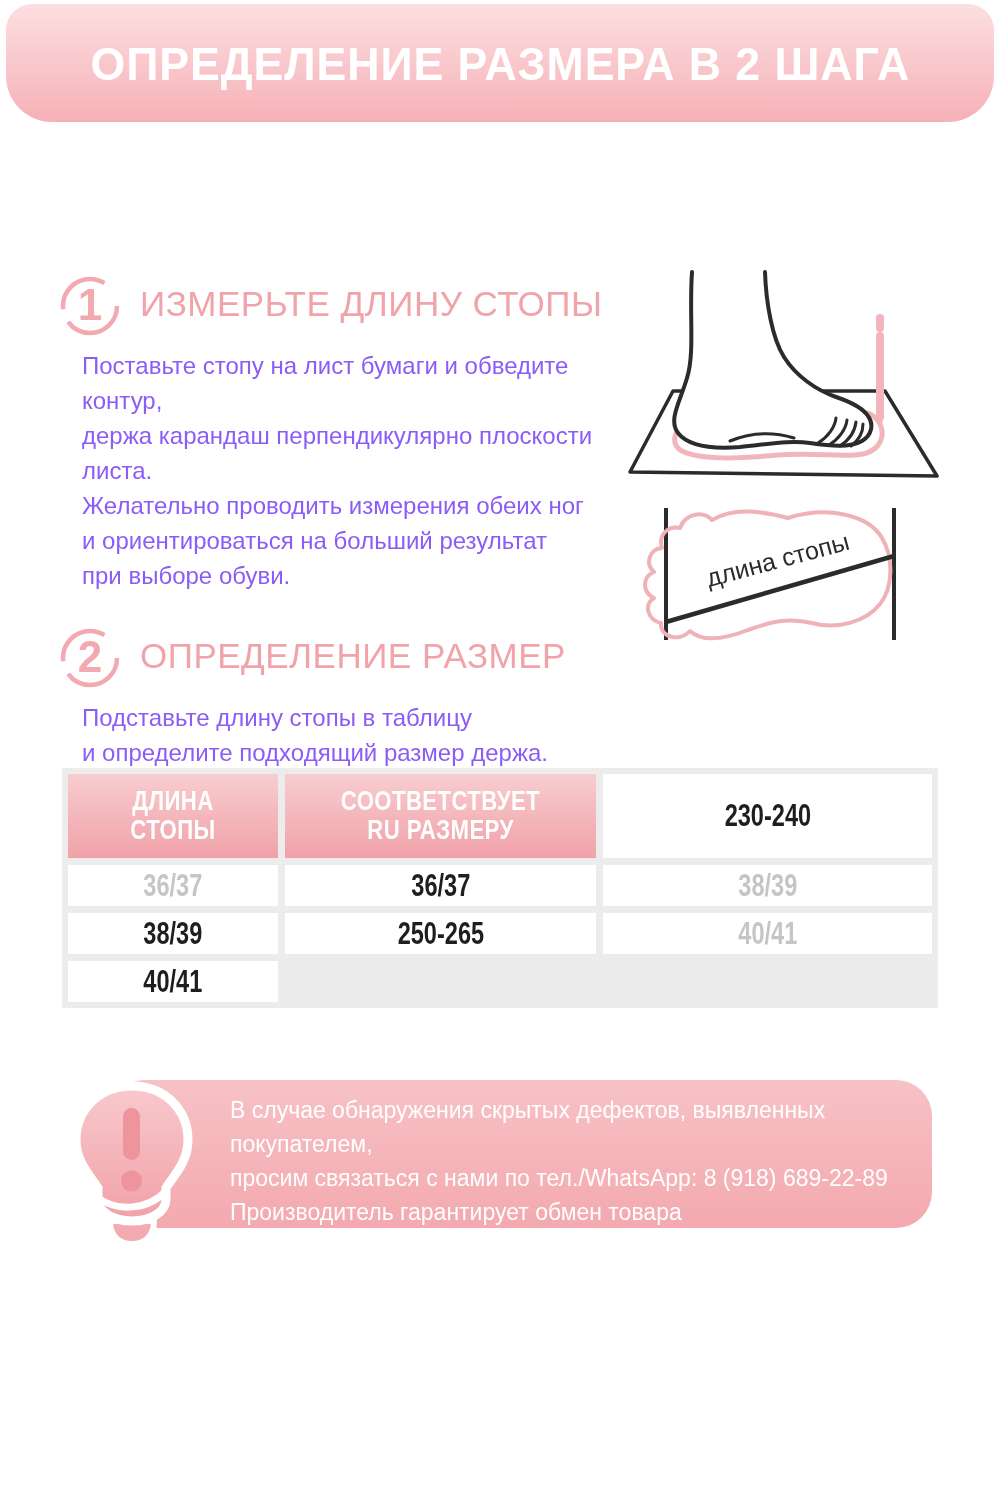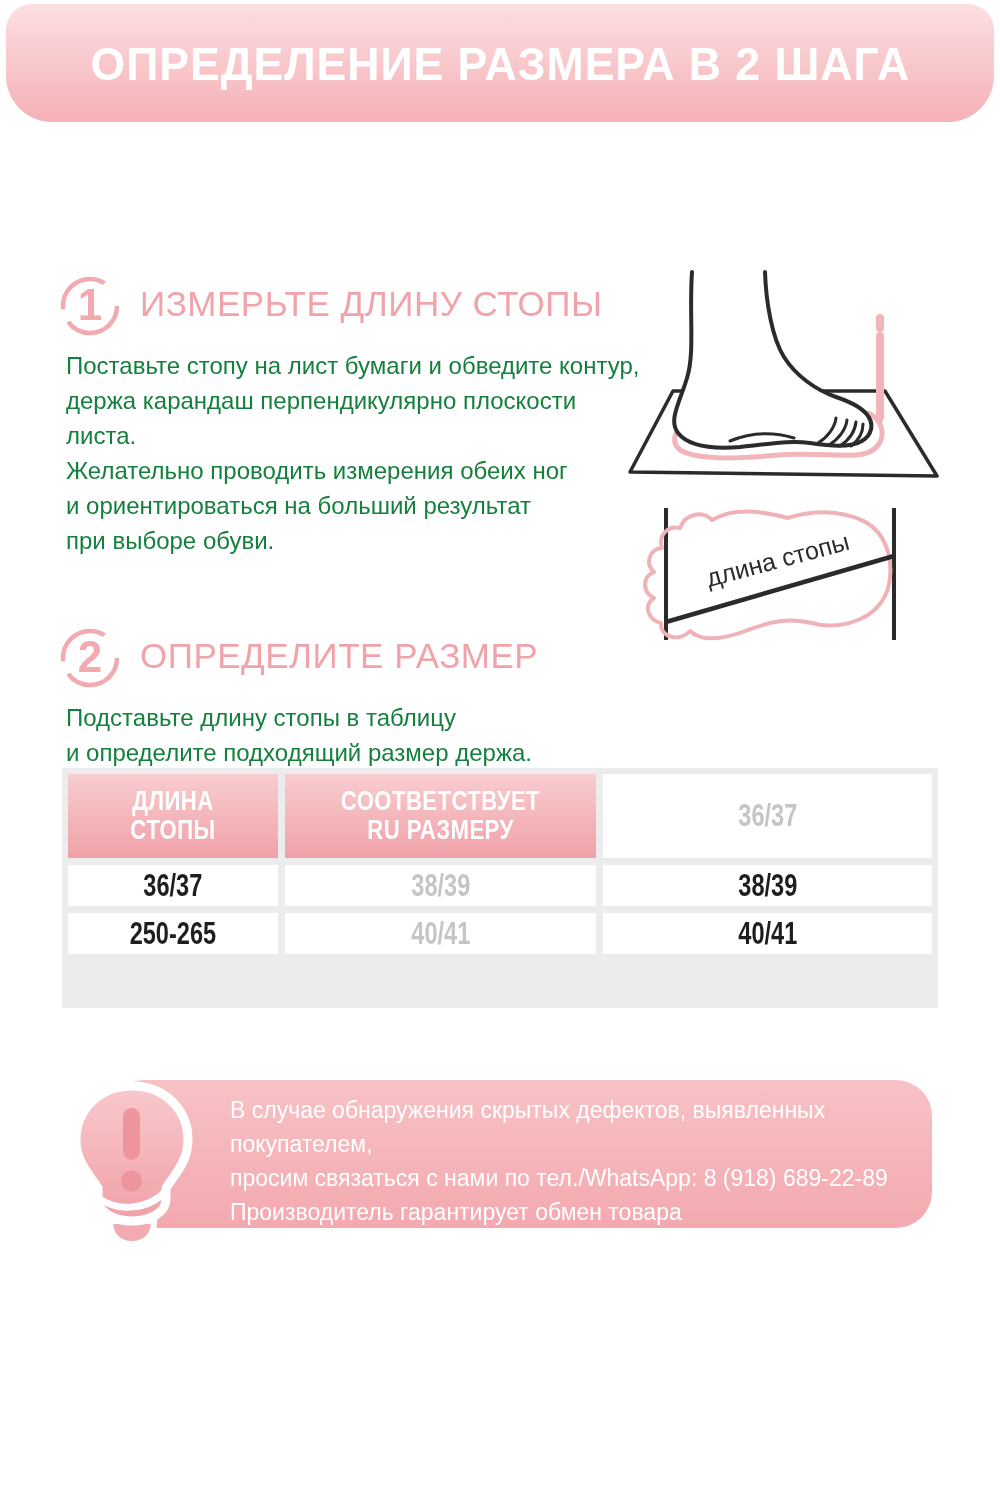--- a/index.html
+++ b/index.html
@@ -22,22 +22,22 @@
   }
 
   
   .step { position:absolute; width:580px; }
   #step1 { left:60px; top:268px; }
   #step2 { left:60px; top:620px; }
   .step-header { display:flex; align-items:center; gap:16px; }
   .badge { width:64px; height:72px; flex:0 0 auto; }
   .step-title { color:#f1a3aa; font-size:35px; font-weight:400; letter-spacing:0.5px; }
   .step-desc {
-    margin-top:8px; margin-left:6px; font-size:24px; line-height:35px;
-    color:#15803d; white-space:pre-line;
+    margin-top:8px; margin-left:22px; font-size:24px; line-height:35px;
+    color:#8b5cf6; white-space:pre-line;
   }
 
   
   .illustration-foot { position:absolute; left:622px; top:260px; }
   .illustration-sole { position:absolute; left:630px; top:498px; }
   .lightbulb { position:absolute; left:48px; top:1078px; }
 
   
   .size-table {
     position:absolute; left:62px; top:768px; width:876px;
@@ -120,35 +120,38 @@
     <line x1="36" y1="124" x2="264" y2="58" stroke="#2b2b2b" stroke-width="4.5"></line>
     <text x="150" y="70" font-size="25" font-weight="500" fill="#2b2b2b" text-anchor="middle" transform="rotate(-15 150 70)">длина стопы</text>
   </svg>
 
   <div class="step" id="step2">
     <div class="step-header">
       <svg class="badge" viewBox="0 0 64 72">
         <circle cx="30" cy="38" r="27" fill="none" stroke="#f2a9af" stroke-width="4.5" pathLength="100" stroke-dasharray="40 8 36 16"></circle>
         <text x="30" y="52" text-anchor="middle" font-size="44" font-weight="700" fill="#f2a9af">2</text>
       </svg>
-      <div class="step-title">ОПРЕДЕЛИТЕ РАЗМЕР</div>
+      <div class="step-title">ОПРЕДЕЛЕНИЕ РАЗМЕР</div>
     </div>
     <div class="step-desc">Подставьте длину стопы в таблицу
 и определите подходящий размер держа.</div>
   </div>
 
   <div class="size-table">
     <div class="th">
       <span>ДЛИНА СТОПЫ</span>
     </div>
     <div class="th">
       <span>СООТВЕТСТВУЕТ
 RU РАЗМЕРУ</span>
     </div>
 
+    <div class="td">
+      <span>230-240</span>
+    </div>
     <div class="td muted">
       <span>36/37</span>
     </div>
     <div class="td">
       <span>36/37</span>
     </div>
 
     <div class="td muted">
       <span>38/39</span>
     </div>

